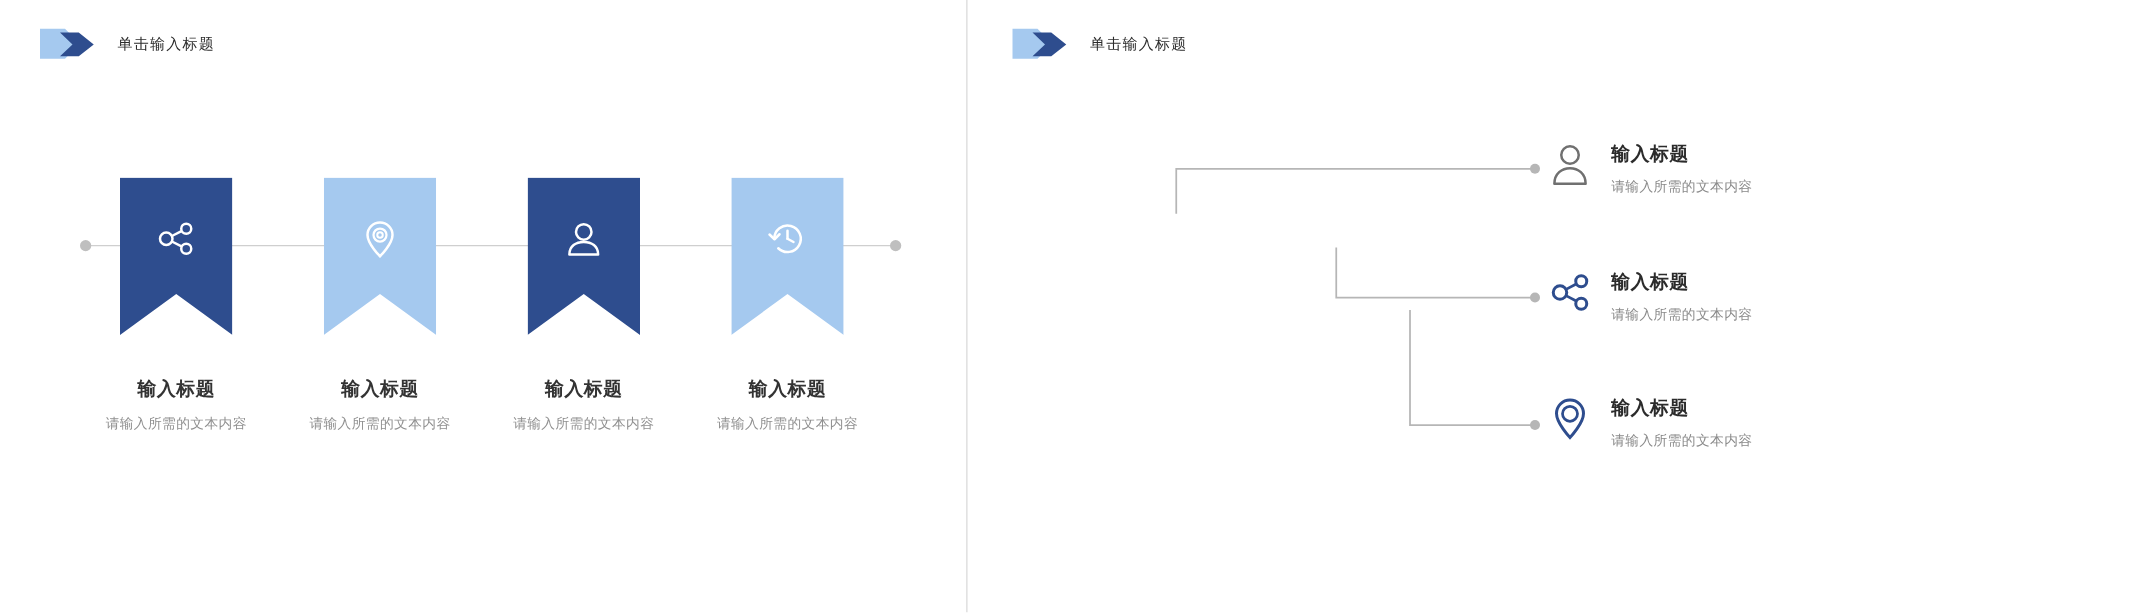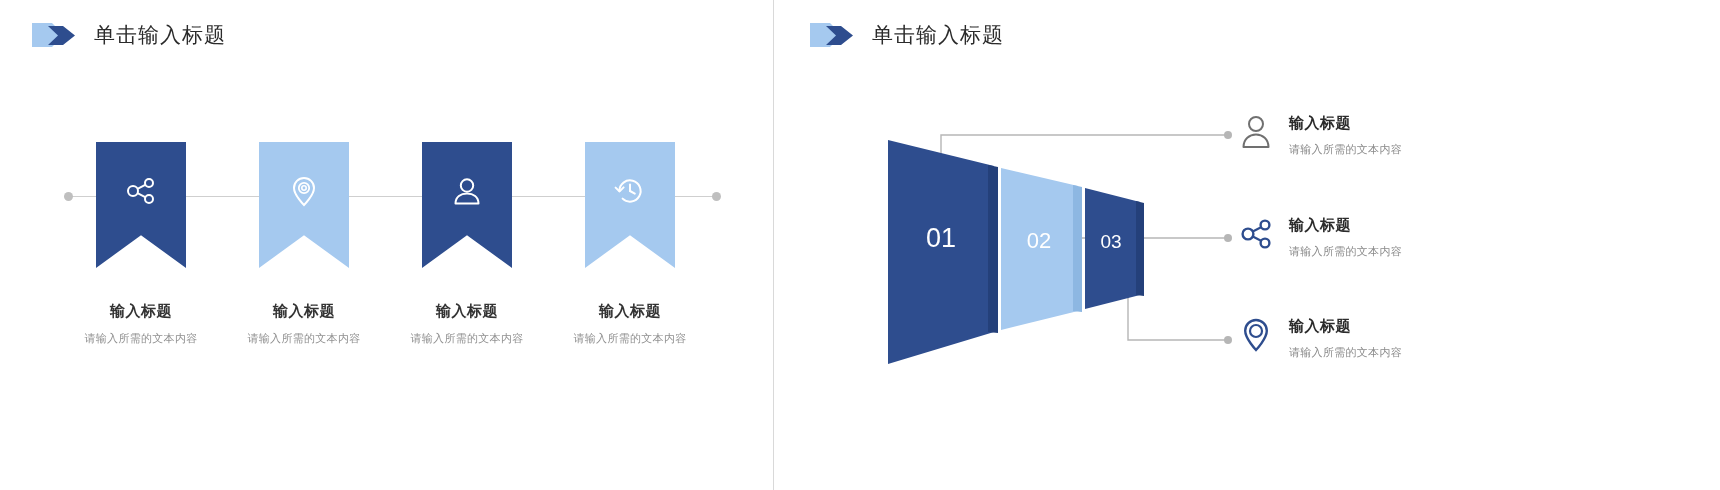--- a/index.html
+++ b/index.html
@@ -15,21 +15,21 @@
   .slide-divider {
     position: absolute; left: 773px; top: 0; width: 1px; height: 490px;
     background: #d9d9d9;
   }
 
   
   .slide-header { position: absolute; display: flex; align-items: center; }
   .arrow-mark { position: relative; width: 48px; height: 30px; flex: 0 0 48px; }
   .arrow-mark svg { display: block; }
   .header-title {
-    font-size: 21px; color: #2b2b2b; letter-spacing: 1px; font-weight: 400;
+    font-size: 12px; color: #2b2b2b; letter-spacing: 1px; font-weight: 400;
     margin-left: 16px; white-space: nowrap;
   }
 
   
   .timeline-line {
     position: absolute; left: 68px; top: 196px; width: 648px; height: 1px;
     background: #cfcfcf;
   }
   .timeline-dot {
     position: absolute; top: 192px; width: 9px; height: 9px; border-radius: 50%;
@@ -181,42 +181,20 @@
       <polyline points="168,171 168,135 455,135" fill="none" stroke="#b6b6b6" stroke-width="1.4"></polyline>
       <circle cx="455" cy="135" r="4" fill="#b6b6b6"></circle>
 
       <polyline points="296,198 296,238 455,238" fill="none" stroke="#b6b6b6" stroke-width="1.4"></polyline>
       <circle cx="455" cy="238" r="4" fill="#b6b6b6"></circle>
 
       <polyline points="355,248 355,340 455,340" fill="none" stroke="#b6b6b6" stroke-width="1.4"></polyline>
       <circle cx="455" cy="340" r="4" fill="#b6b6b6"></circle>
     </svg>
 
-    <div class="funnel">
-      <svg width="380" height="240" viewBox="0 0 380 240">
-
-        <g>
-          <polygon points="0,0 106,26 106,192 0,224" fill="#2e4d8e"></polygon>
-          <polygon points="100,25 110,27 110,193 100,192" fill="#24407a"></polygon>
-          <text x="53" y="107" fill="#ffffff" font-size="27" font-family="'Liberation Sans',sans-serif" text-anchor="middle">01</text>
-        </g>
-
-        <g>
-          <polygon points="113,28 190,46 190,171 113,190" fill="#a5c9ef"></polygon>
-          <polygon points="185,45 194,47 194,172 185,171" fill="#8db7e2"></polygon>
-          <text x="151" y="108" fill="#ffffff" font-size="22" font-family="'Liberation Sans',sans-serif" text-anchor="middle">02</text>
-        </g>
-
-        <g>
-          <polygon points="197,48 252,62 252,155 197,169" fill="#2e4d8e"></polygon>
-          <polygon points="248,61 256,63 256,156 248,155" fill="#24407a"></polygon>
-          <text x="223" y="108" fill="#ffffff" font-size="19" font-family="'Liberation Sans',sans-serif" text-anchor="middle">03</text>
-        </g>
-      </svg>
-    </div>
 
     <div class="info-row" style="left:466px; top:112px;">
       <span class="info-icon">
         <svg width="34" height="40" viewBox="0 0 34 40">
           <circle cx="17" cy="12" r="7" fill="none" stroke="#707070" stroke-width="2"></circle>
           <path d="M4.5 35 C4.5 27 10.5 22.5 17 22.5 C23.5 22.5 29.5 27 29.5 35 Z" fill="none" stroke="#707070" stroke-width="2" stroke-linejoin="round"></path>
         </svg>
       </span>
       <span class="info-text">
         <span class="info-title">输入标题</span>

